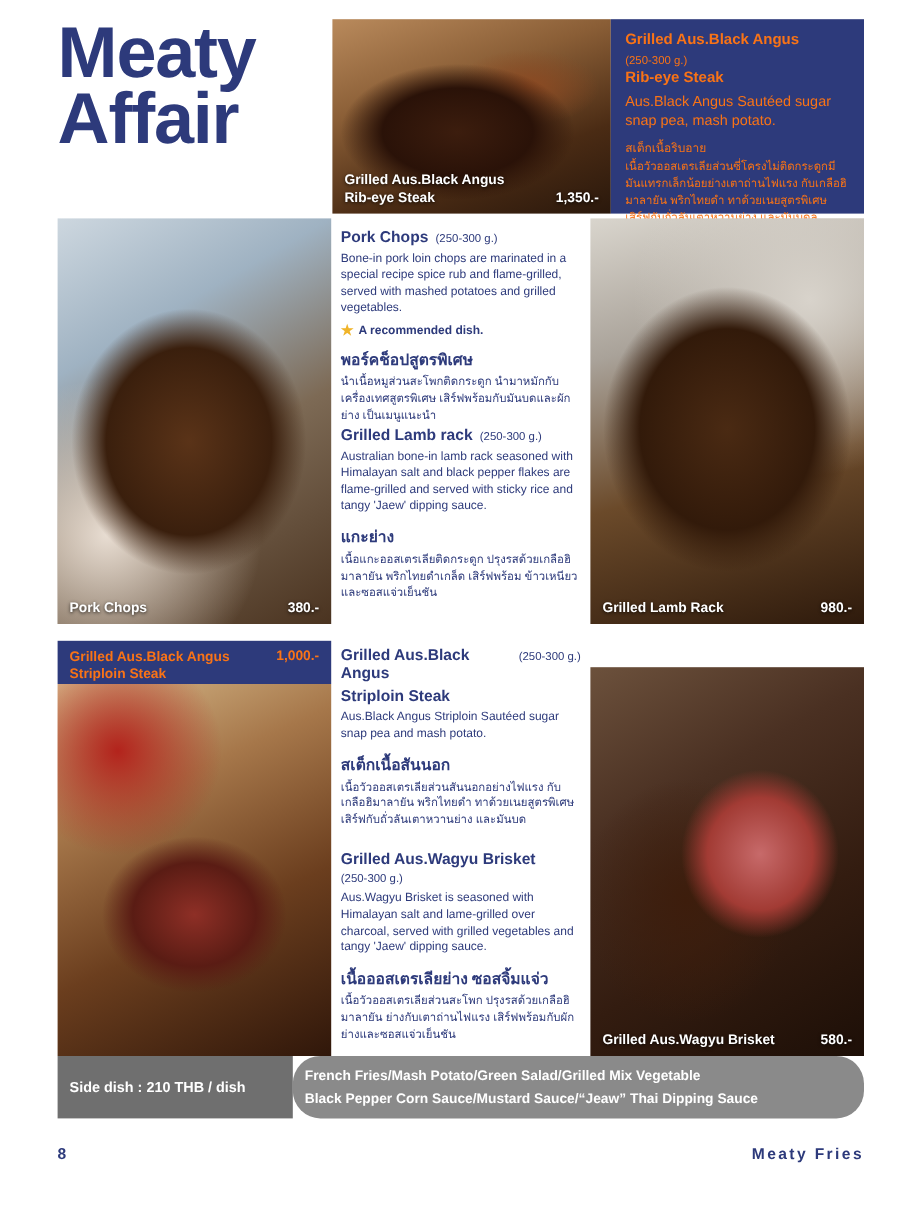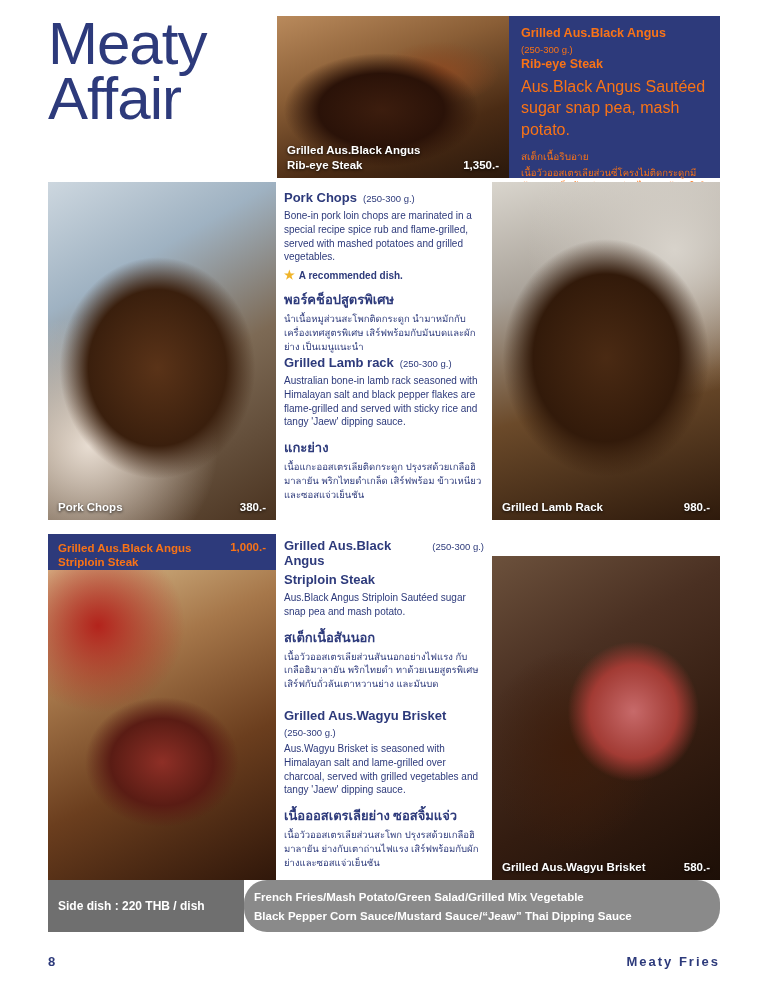--- a/index.html
+++ b/index.html
@@ -14,21 +14,21 @@
     width: 768px; height: 1007px;
     background: #ffffff;
   }
 
   
   .title-block {
     position: absolute;
     left: 48px; top: 16px;
     width: 240px;
     color: #2d3a7b;
-    font-weight: normal;
+    font-weight: bold;
     line-height: 0.92;
     letter-spacing: -1px;
   }
   .title-line { font-size: 60px; display: block; }
 
   
   .photo {
     position: absolute;
     background-size: cover;
     background-position: center;
@@ -61,21 +61,21 @@
     font-weight: bold;
     line-height: 1.25;
     margin-bottom: 3px;
   }
   .info-panel .weight {
     font-size: 9.5px;
     font-weight: normal;
     white-space: nowrap;
   }
   .info-panel .desc {
-    font-size: 16px;
+    font-size: 12px;
     line-height: 1.35;
   }
   .info-panel .thai-title {
     font-size: 10px;
     font-weight: normal;
     margin-top: 8px;
     margin-bottom: 2px;
   }
   .info-panel .thai-desc {
     font-size: 9.5px;
@@ -316,21 +316,21 @@
   </div>
 
   <div class="photo img-wagyu" style="left:492px; top:556px; width:228px; height:324px;">
     <div class="caption-bar">
       <div>Grilled Aus.Wagyu Brisket</div>
       <div class="price">580.-</div>
     </div>
   </div>
 
   <div class="side-bar">
-    <div class="side-left">Side dish : 220 THB / dish</div>
+    <div class="side-left">Side dish : 210 THB / dish</div>
     <div class="side-right">
       <div>French Fries/Mash Potato/Green Salad/Grilled Mix Vegetable</div>
       <div>Black Pepper Corn Sauce/Mustard Sauce/“Jeaw” Thai Dipping Sauce</div>
     </div>
   </div>
 
   <div class="page-num">8</div>
   <div class="footer-brand">Meaty Fries</div>
 
 </div>

